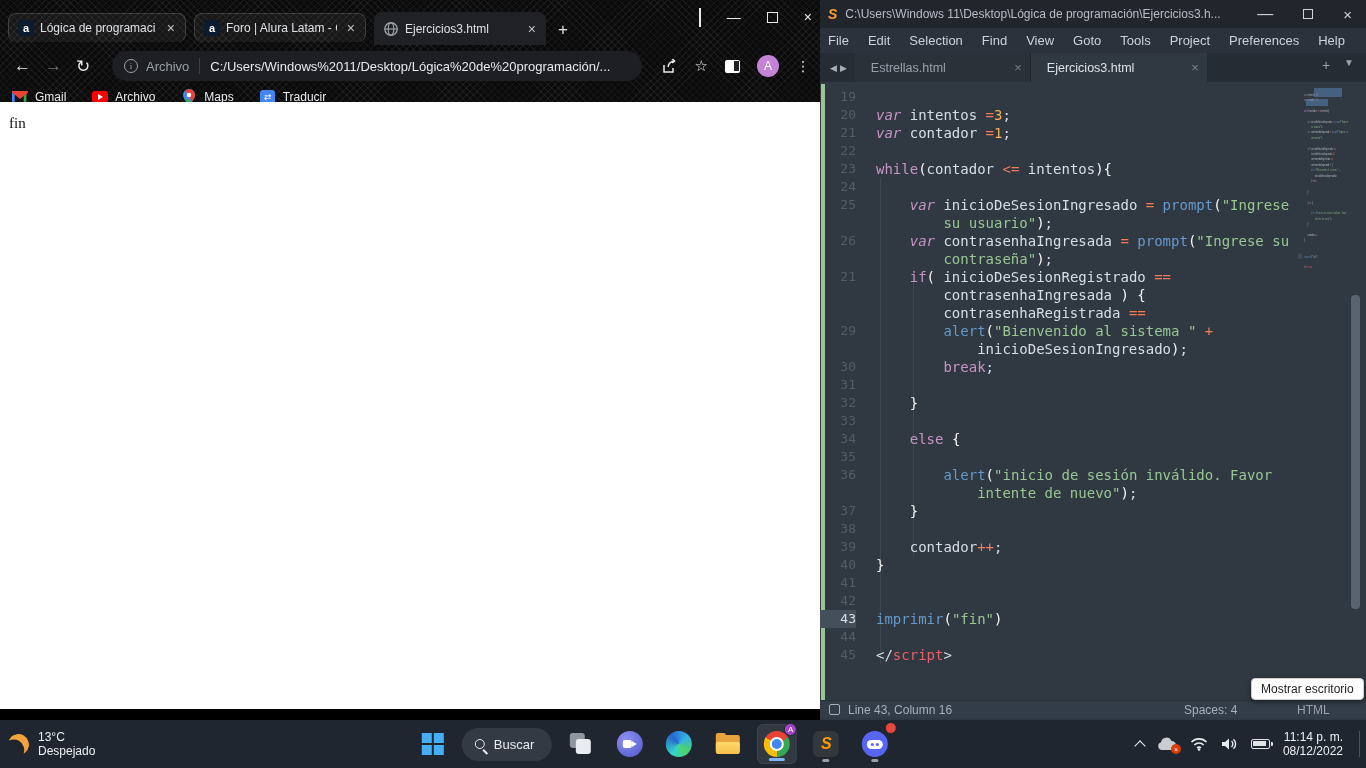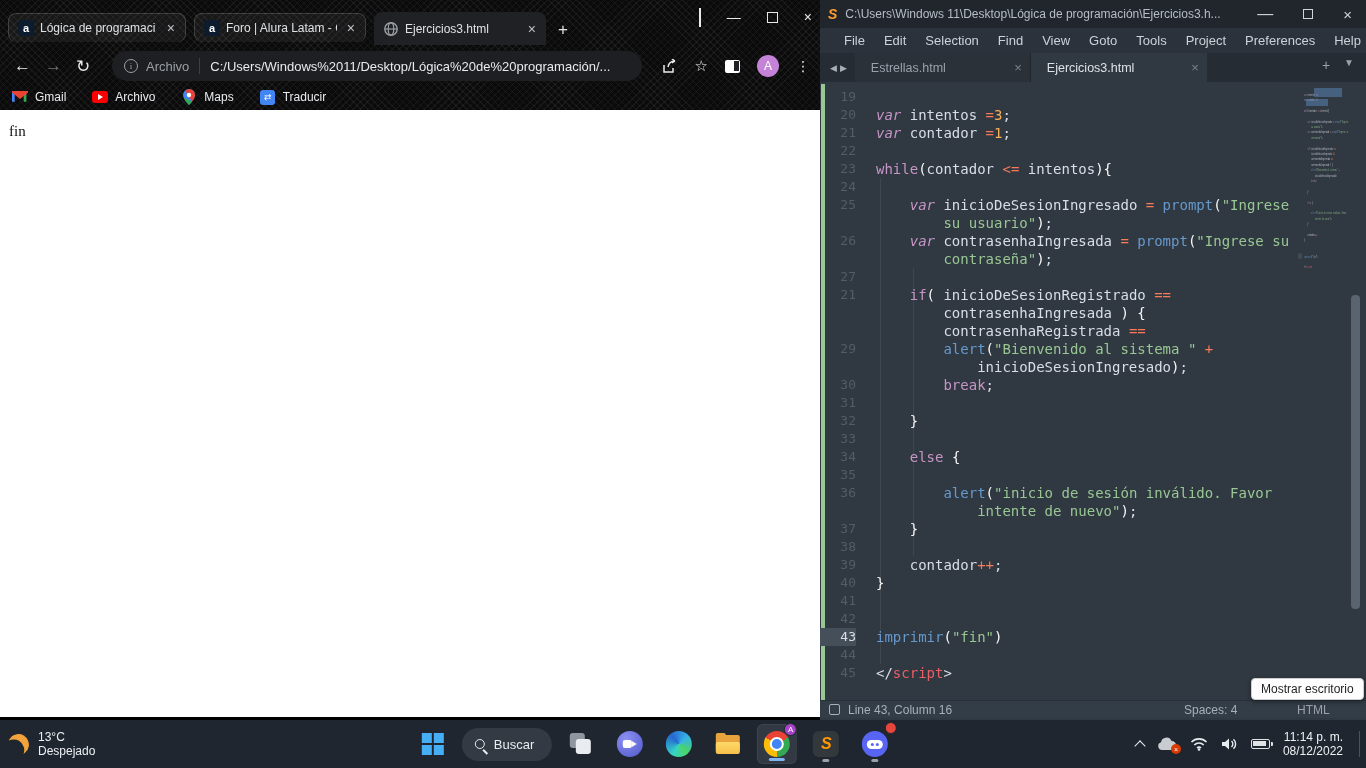--- a/index.html
+++ b/index.html
@@ -49,31 +49,31 @@
             display:flex; align-items:center; justify-content:center; cursor:pointer; }
   .kebab { color:#e8eaed; font-size:14px; letter-spacing:0; cursor:pointer; }
 
   #bookmarks { position:absolute; left:0; top:84px; width:820px; height:26px; display:flex; align-items:center; gap:26px; padding-left:12px; }
   .bm { display:flex; align-items:center; gap:7px; color:#e8eaed; font-size:12px; cursor:pointer; }
   .bm-ico { width:16px; height:16px; display:flex; align-items:center; justify-content:center; }
   .yt { width:16px; height:12px; background:#f00; border-radius:3px; position:relative; }
   .yt::after { content:""; position:absolute; left:6px; top:3px; border-left:5px solid #fff; border-top:3px solid transparent; border-bottom:3px solid transparent; }
   .tr { width:15px; height:15px; background:#4285f4; border-radius:3px; color:#fff; font-size:9px; display:flex; align-items:center; justify-content:center; }
 
-  #page { position:absolute; left:0; top:110px; width:820px; height:607px; background:#fff; }
+  #page { position:absolute; left:0; top:102px; width:820px; height:607px; background:#fff; }
   #page-text { position:absolute; left:9px; top:13px; color:#111; font-size:15px; font-family:"Liberation Serif",serif; }
 
   
   #editor { position:absolute; left:820px; top:0; width:546px; height:720px; background:#303841; }
   #ed-titlebar { position:absolute; left:0; top:0; width:546px; height:28px; background:#21262d; display:flex; align-items:center; padding:0 8px; }
   .subl-ico { color:#ff9d2e; font-weight:bold; font-size:14px; margin-right:8px; font-style:italic; }
   #ed-title { color:#b6bdc6; font-size:12px; white-space:nowrap; overflow:hidden; flex:1; }
   .ed-wc { display:flex; gap:30px; align-items:center; margin-right:6px; color:#cfd4da; }
   .ed-wc .sq { width:10px; height:10px; border:1.3px solid #cfd4da; }
-  #ed-menubar { position:absolute; left:0; top:28px; width:546px; height:25px; background:#2b323b; display:flex; align-items:center; gap:19px; padding-left:24px; }
+  #ed-menubar { position:absolute; left:0; top:28px; width:546px; height:25px; background:#2b323b; display:flex; align-items:center; gap:19px; padding-left:8px; }
   .menu-item { color:#ccd2d9; font-size:13px; cursor:pointer; }
   #ed-tabbar { position:absolute; left:0; top:53px; width:546px; height:29px; background:#262c34; display:flex; align-items:flex-end; }
   .tab-nav { color:#a7afb9; font-size:9px; padding:0 5px 9px 10px; letter-spacing:3px; }
   .etab { width:176px; height:29px; display:flex; align-items:center; padding:0 8px 0 16px; font-size:12.5px; cursor:pointer; }
   .etab .lbl { flex:1; }
   .etab .x { color:#79828e; font-size:13px; }
   .etab.inactive { background:#2a3139; color:#99a1ab; border-right:1px solid #20252c; }
   .etab.active { background:#303841; color:#dde2e8; }
   .tabbar-right { margin-left:auto; color:#9aa2ac; display:flex; gap:14px; padding:0 12px 9px 0; font-size:10px; }
 
@@ -339,24 +339,20 @@
           </div>
           <div class="row">
             <span class="ln">26</span>
             <span class="codeline"><span style="color: rgb(216, 222, 233);">    </span><span style="color: rgb(198, 149, 198); font-style: italic;">var</span><span style="color: rgb(216, 222, 233);"> contrasenhaIngresada </span><span style="color: rgb(249, 123, 88);">=</span><span style="color: rgb(216, 222, 233);"> </span><span style="color: rgb(102, 153, 204);">prompt</span><span style="color: rgb(247, 247, 247);">(</span><span style="color: rgb(153, 199, 148);">"Ingrese su</span></span>
           </div>
           <div class="row">
             <span class="ln"></span>
             <span class="codeline"><span style="color: rgb(153, 199, 148);">        contraseña"</span><span style="color: rgb(247, 247, 247);">)</span><span style="color: rgb(216, 222, 233);">;</span></span>
           </div>
           <div class="row">
-            <span class="ln">27</span>
-            <span class="codeline"></span>
-          </div>
-          <div class="row">
             <span class="ln">21</span>
             <span class="codeline"><span style="color: rgb(216, 222, 233);">    </span><span style="color: rgb(198, 149, 198);">if</span><span style="color: rgb(247, 247, 247);">(</span><span style="color: rgb(216, 222, 233);"> inicioDeSesionRegistrado </span><span style="color: rgb(249, 123, 88);">==</span></span>
           </div>
           <div class="row">
             <span class="ln"></span>
             <span class="codeline"><span style="color: rgb(216, 222, 233);">        contrasenhaIngresada </span><span style="color: rgb(247, 247, 247);">)</span><span style="color: rgb(216, 222, 233);"> </span><span style="color: rgb(247, 247, 247);">{</span></span>
           </div>
           <div class="row">
             <span class="ln"></span>
             <span class="codeline"><span style="color: rgb(216, 222, 233);">        contrasenhaRegistrada </span><span style="color: rgb(249, 123, 88);">==</span></span>

